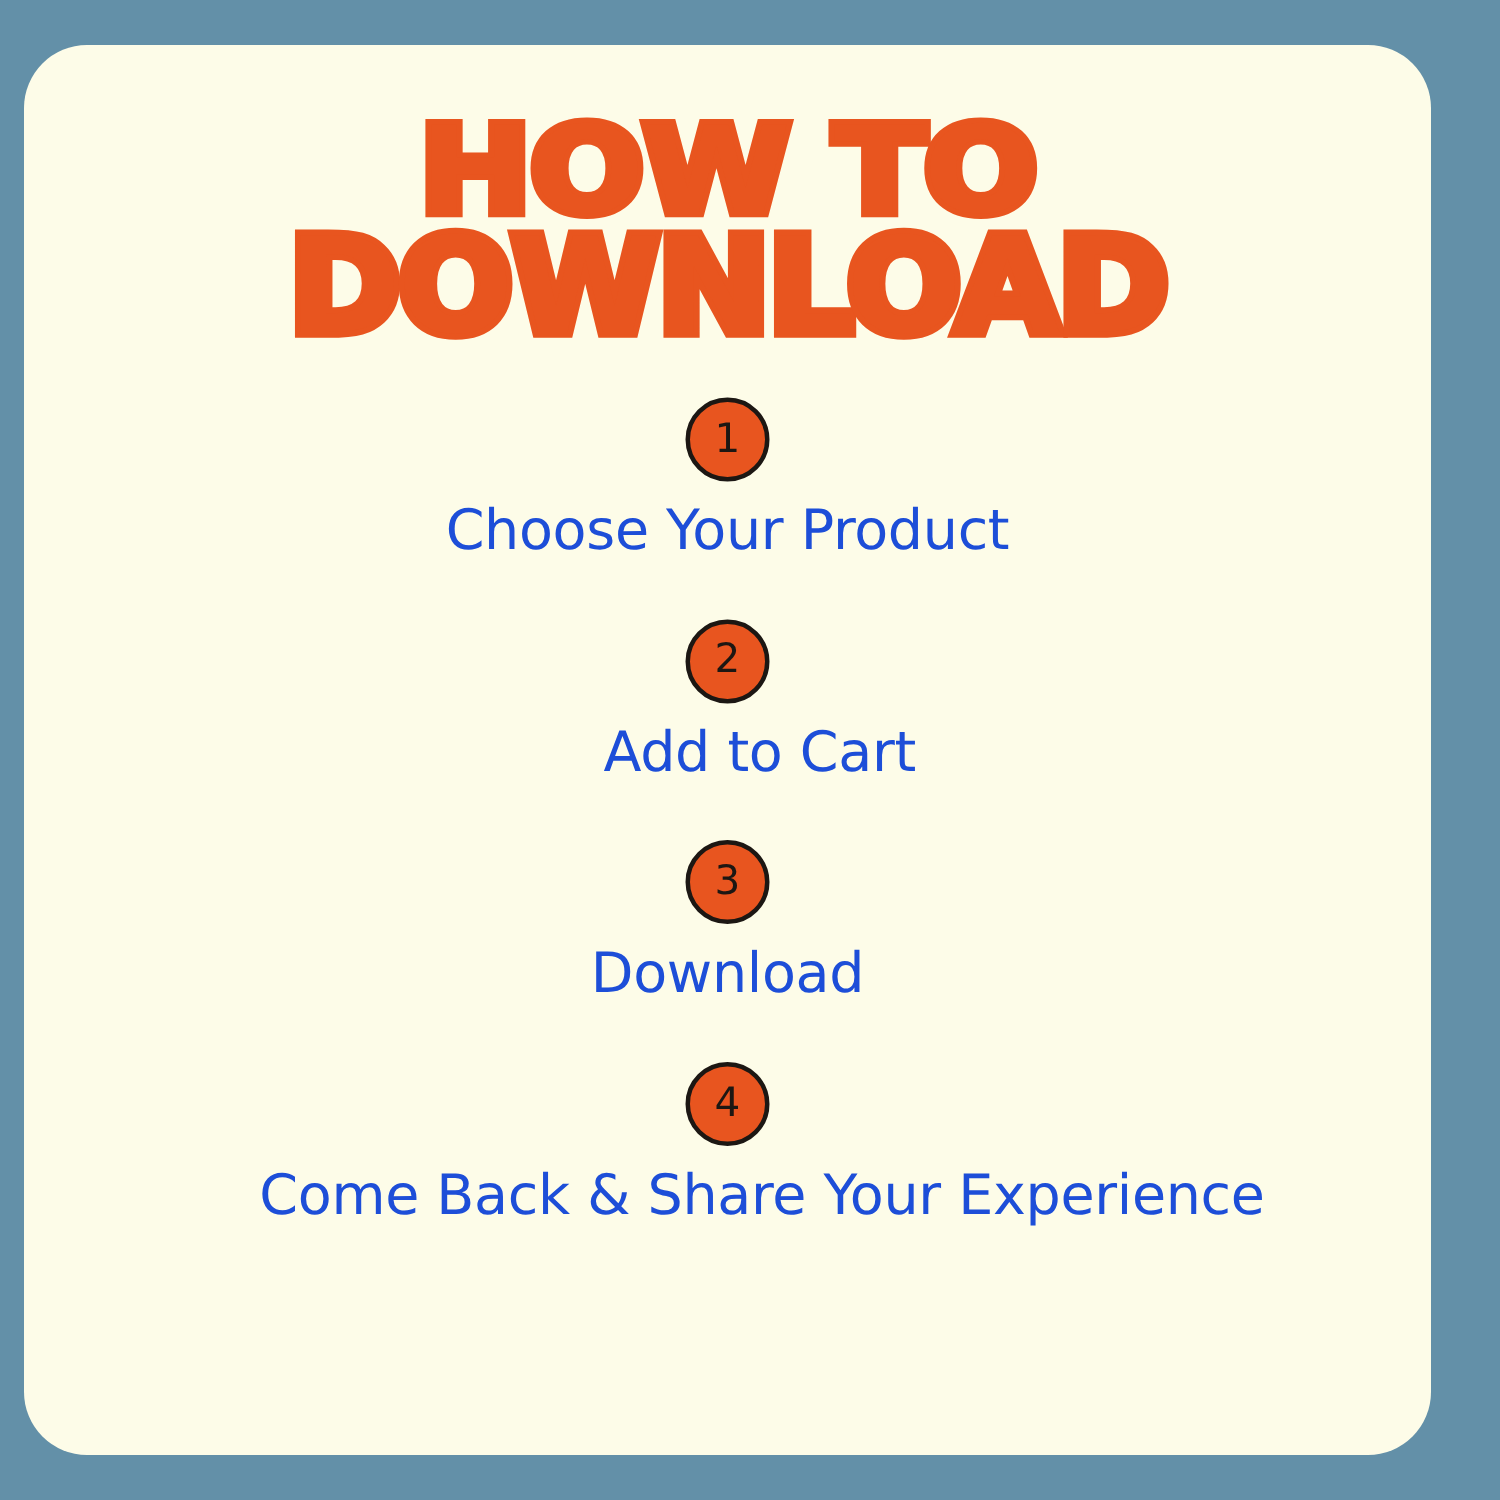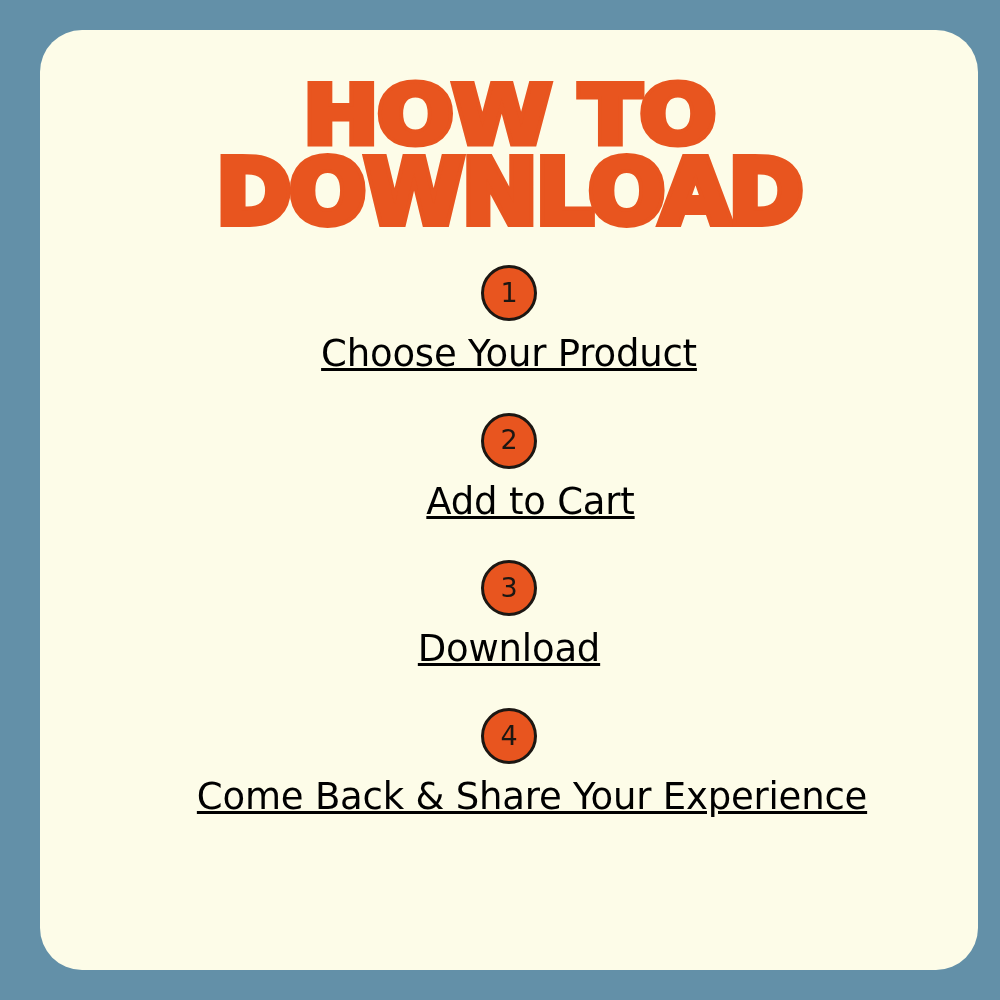--- a/index.html
+++ b/index.html
@@ -16,21 +16,21 @@
   #poster {
     position: relative;
     width: 1000px;
     height: 1000px;
     background: #6390a8;
     box-sizing: border-box;
   }
 
   #card {
     position: absolute;
-    left: 40px;
+    left: 16px;
     top: 30px;
     width: 938px;
     height: 940px;
     background: #fdfce8;
     border-radius: 42px;
     box-sizing: border-box;
     overflow: hidden;
   }
 
   
@@ -100,28 +100,27 @@
     font-size: 27px;
     font-weight: 400;
     line-height: 1;
     padding-bottom: 2px;
     box-sizing: border-box;
   }
 
   .step-label {
     display: block;
     margin-top: 13px;
-    color: #000000;
+    color: #1d4ed8;
     font-family: "DejaVu Sans", sans-serif;
     font-size: 37px;
     font-weight: 400;
     letter-spacing: -0.2px;
     line-height: 1.1;
     white-space: nowrap;
-    text-decoration: underline;
   }
 
   .step-1 .step-label { font-size: 37px; }
   .step-2 .step-label { font-size: 37px; padding-left: 43px; }
   .step-3 .step-label { font-size: 37px; }
   .step-4 .step-label { font-size: 37px; margin-left: 46px; }
 </style>
 </head>
 <body>
 

